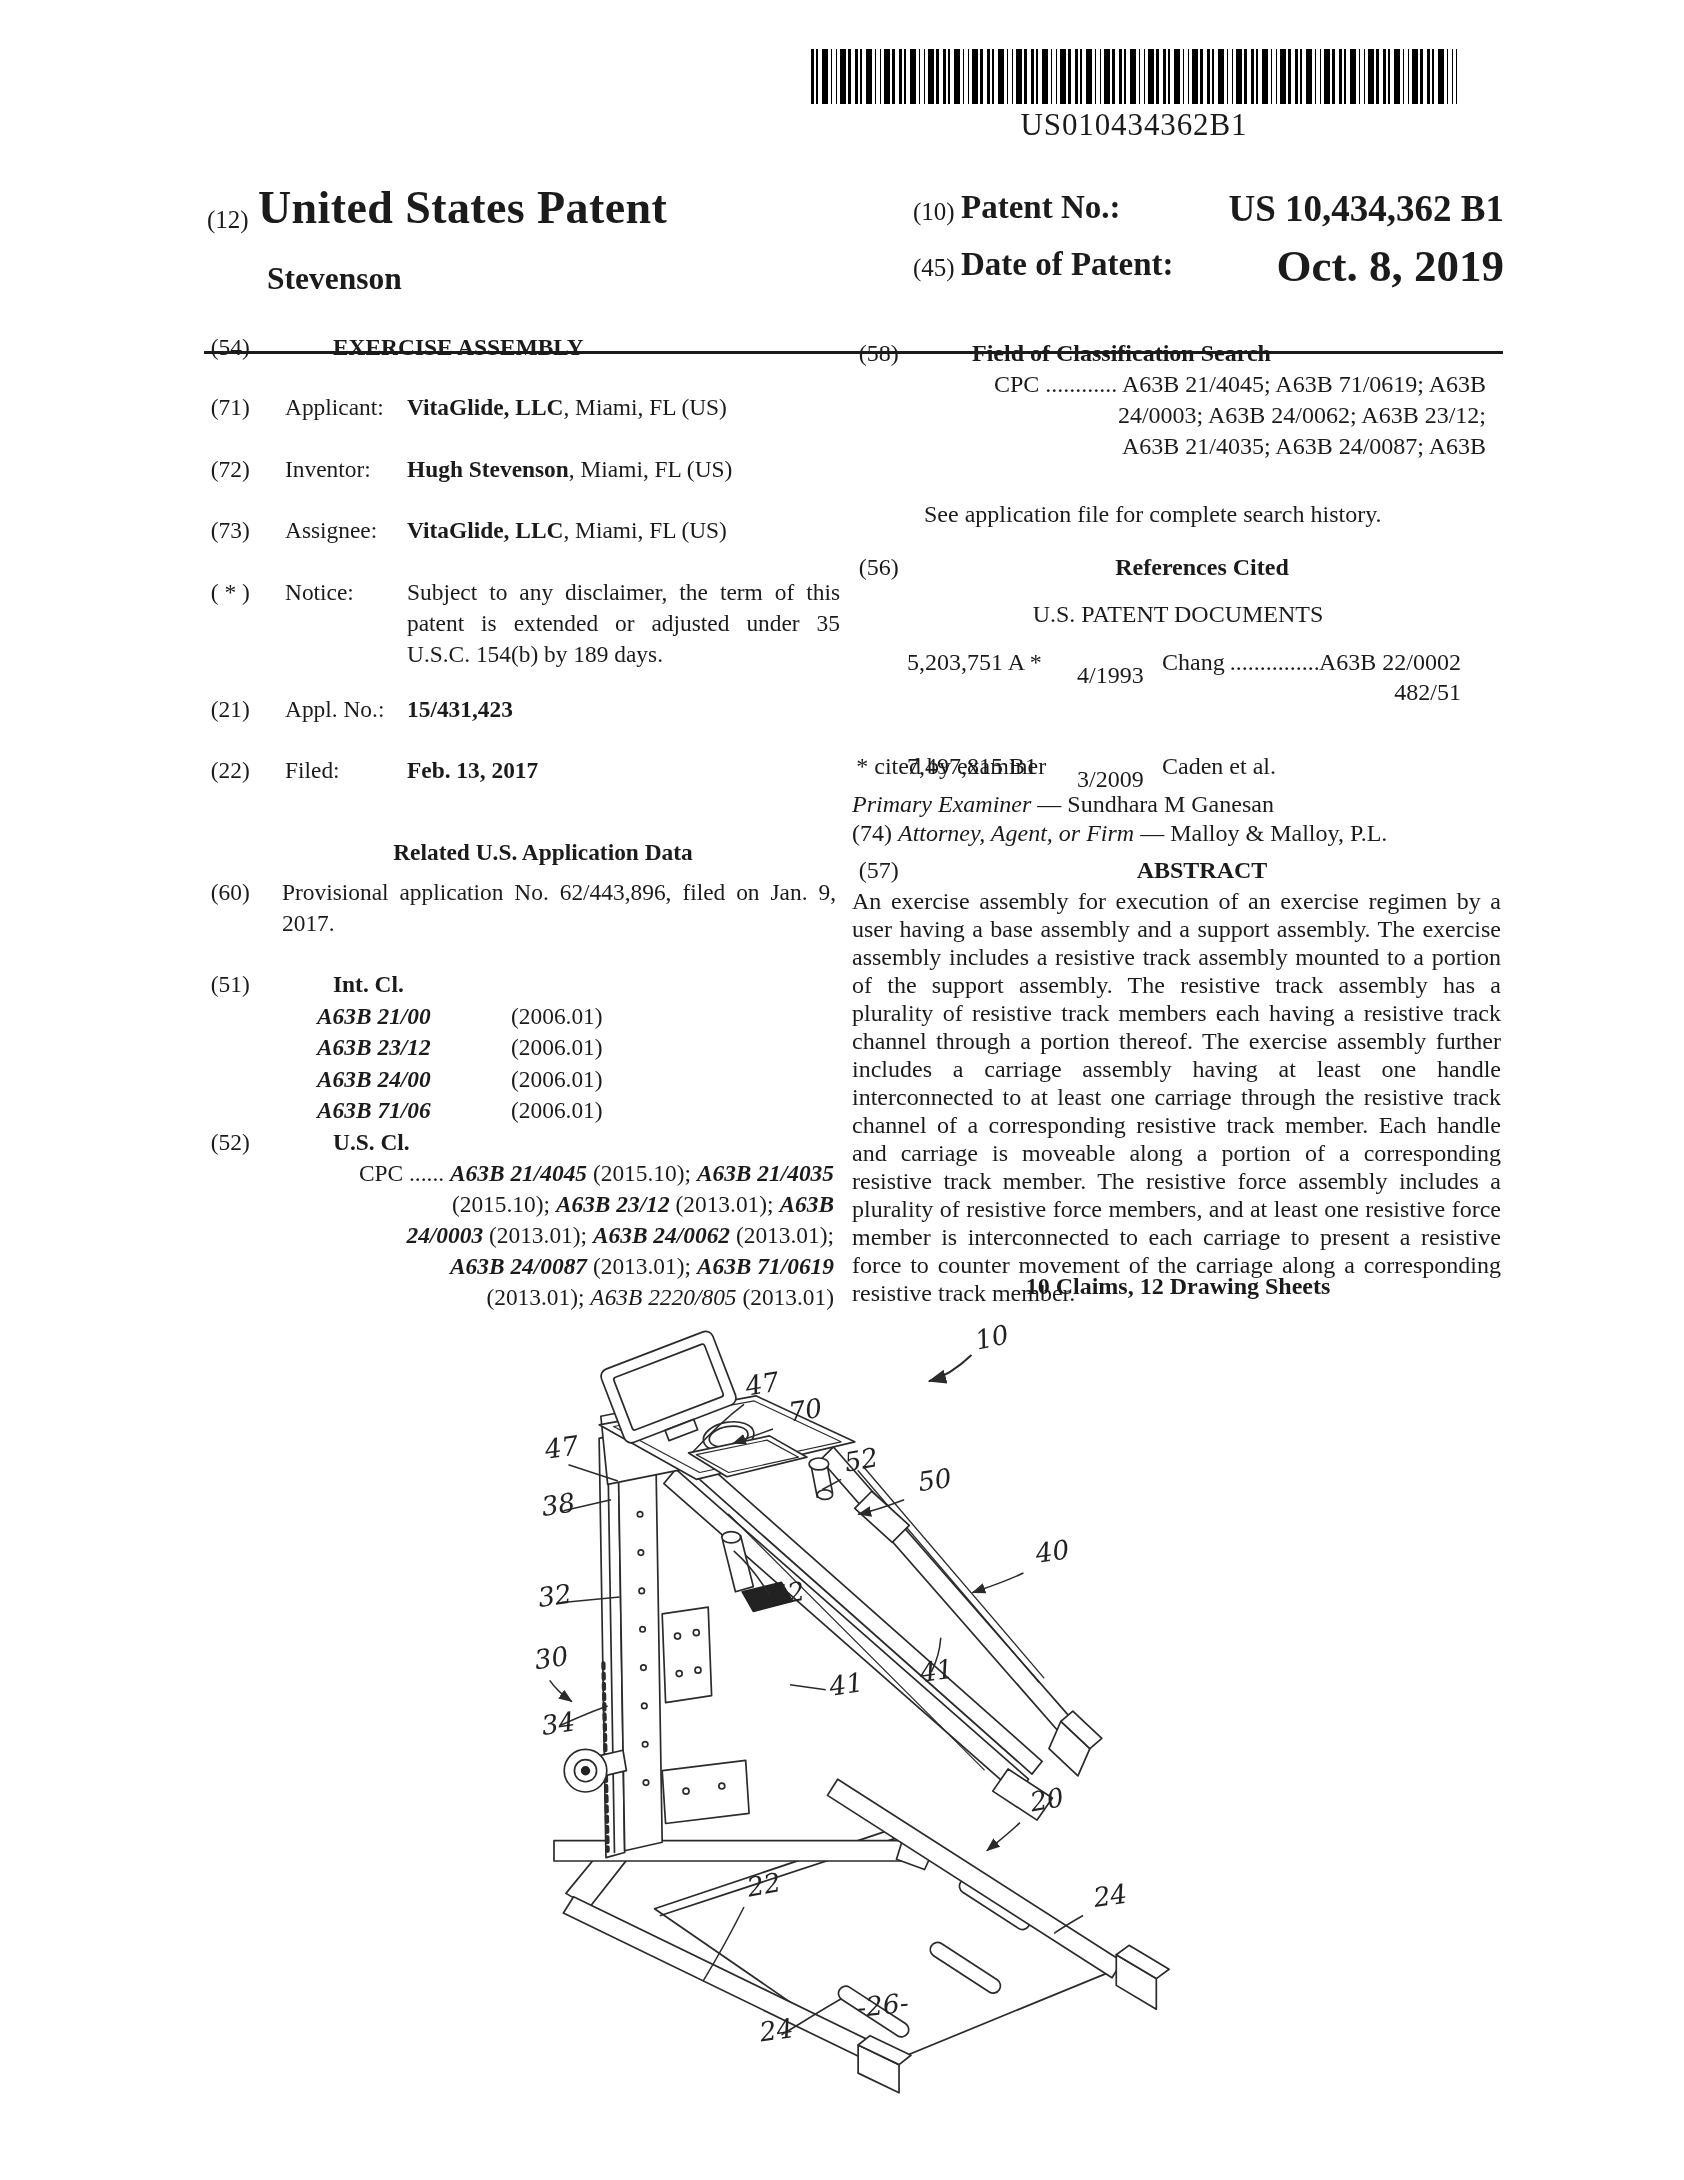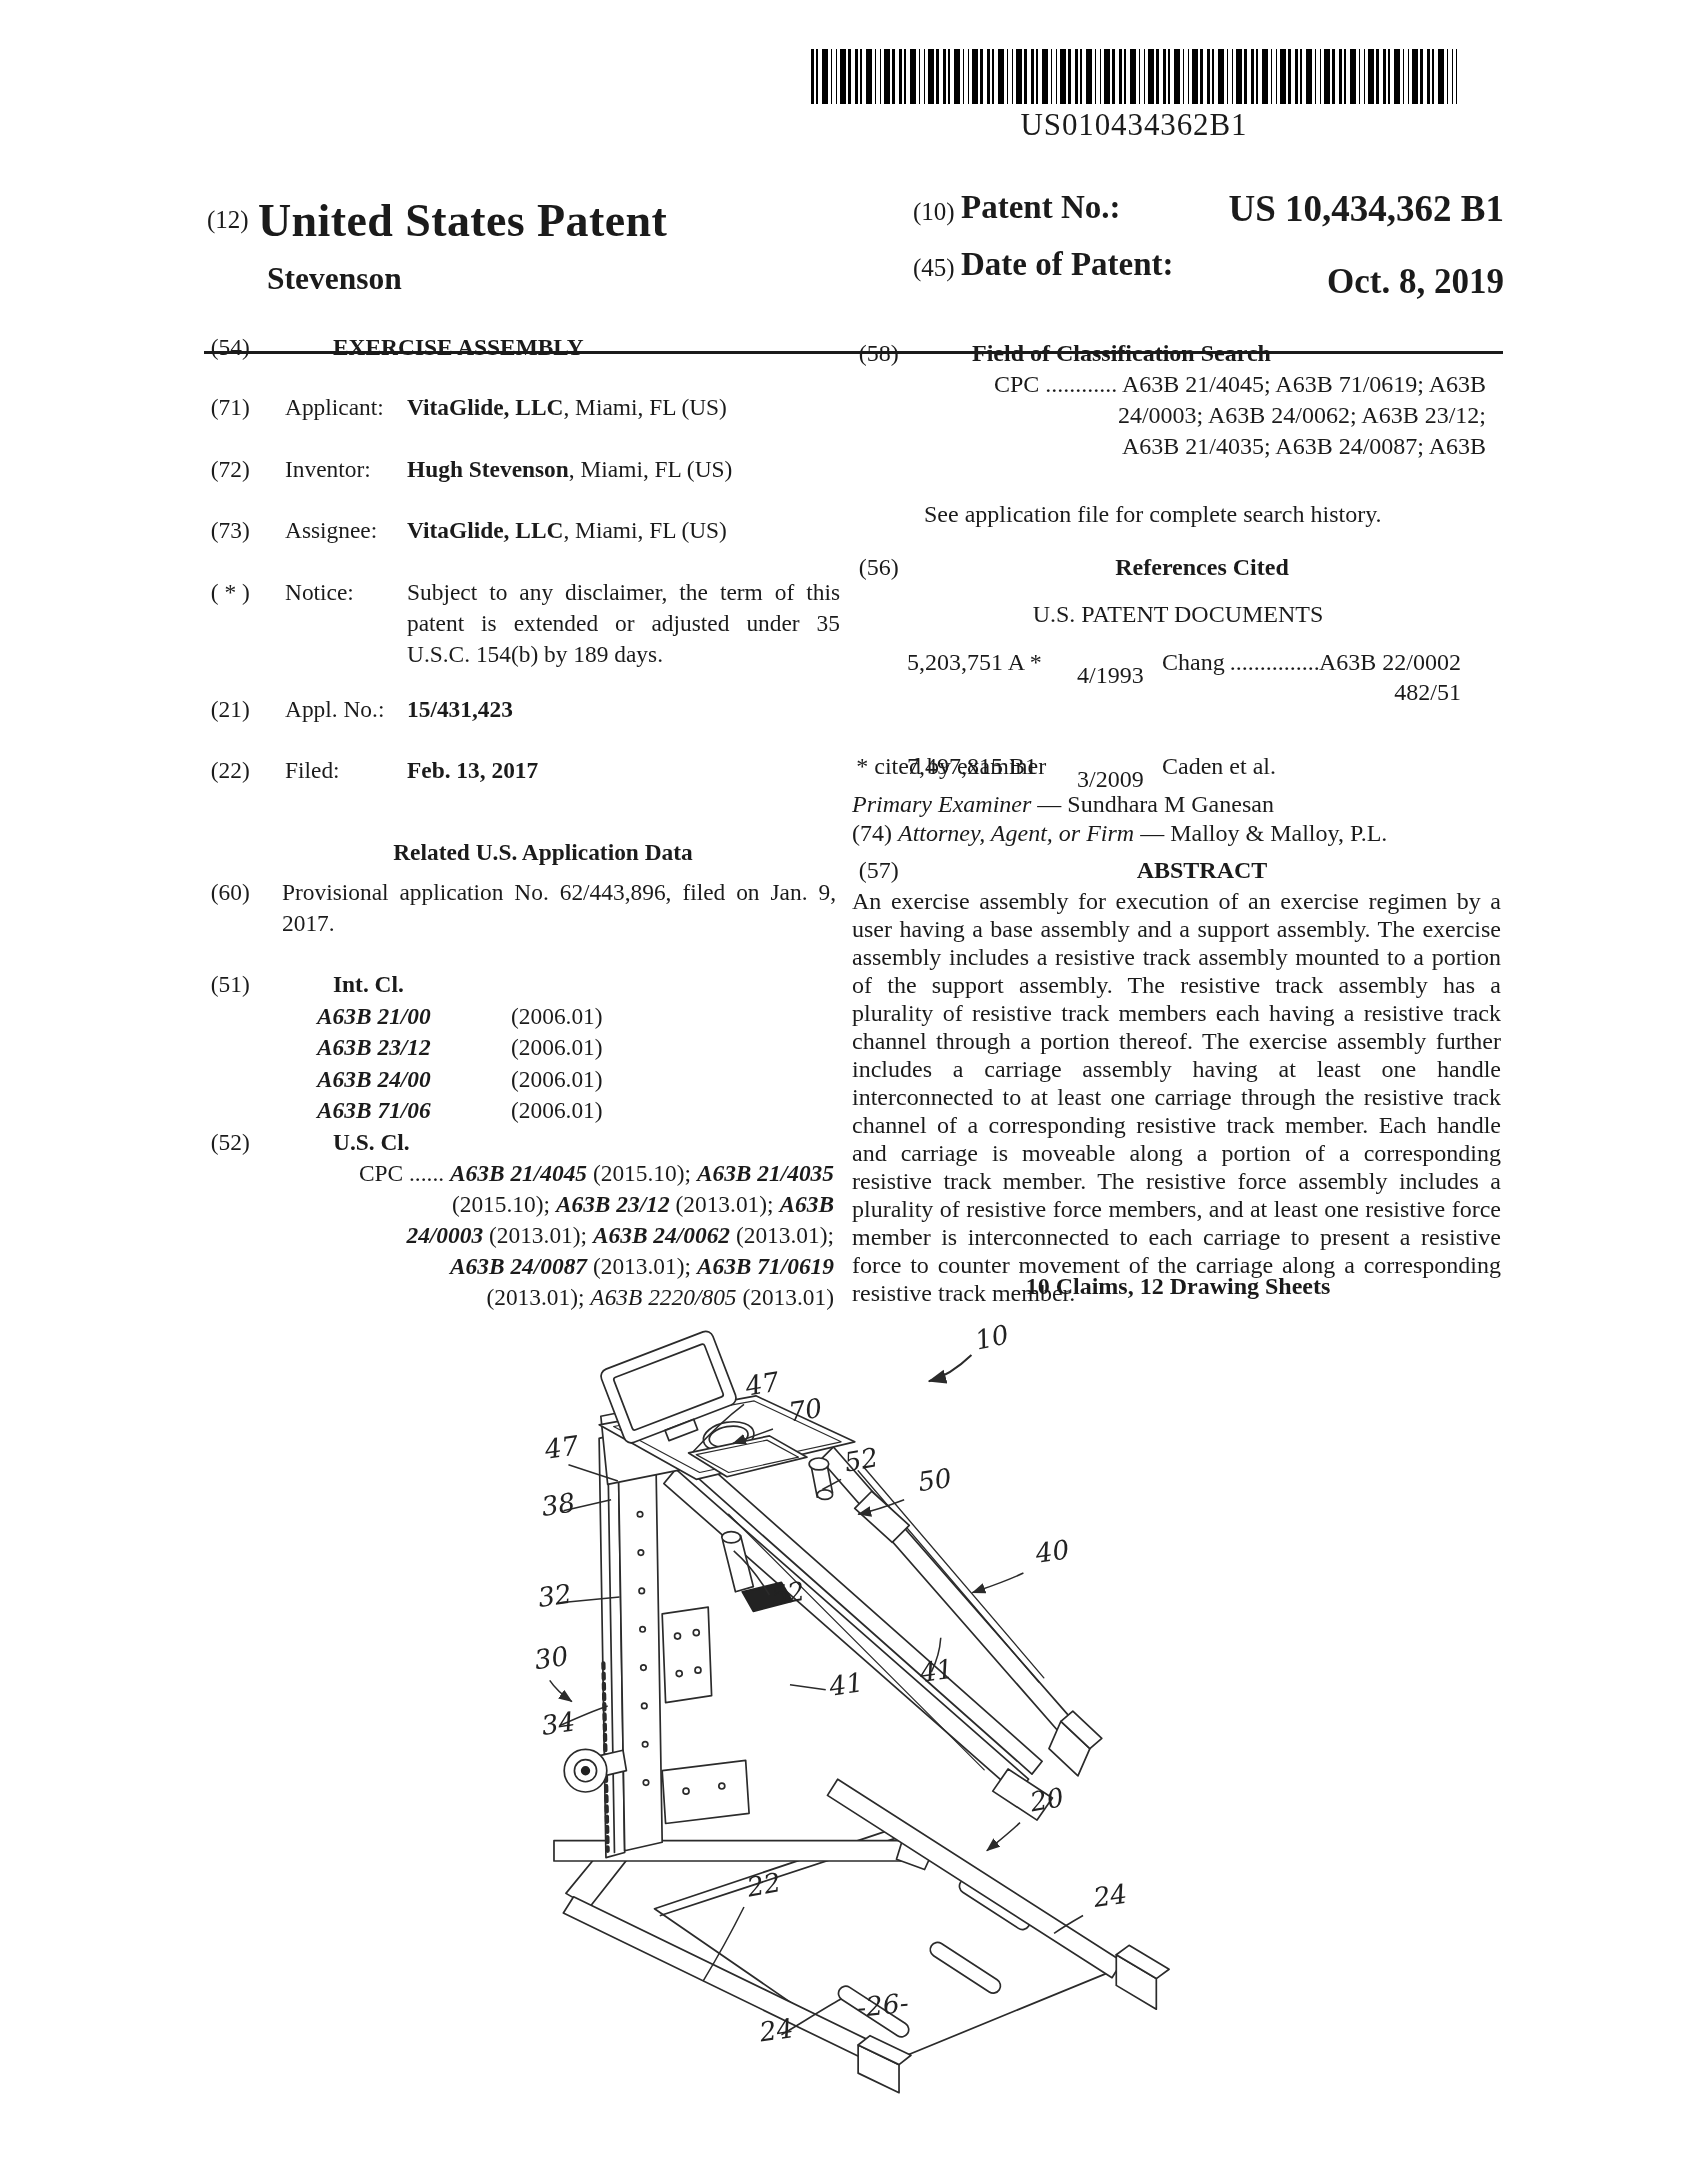--- a/index.html
+++ b/index.html
@@ -11,29 +11,29 @@
     background:repeating-linear-gradient(90deg,
       #000 0 2.6px,#fff 2.6px 5.1px,#000 5.1px 6.8px,#fff 6.8px 11px,
       #000 11px 17px,#fff 17px 19.6px,#000 19.6px 21px,#fff 21px 25px,
       #000 25px 26.4px,#fff 26.4px 29px,#000 29px 35px,#fff 35px 37px,
       #000 37px 40px,#fff 40px 44px);}
   .barcode-num{position:absolute;left:811px;top:107px;width:646px;text-align:center;
     font-size:31px;letter-spacing:0.9px;}
   
   .kind{font-size:25px;}
   .h12{position:absolute;left:207px;top:206px;}
-  .htitle{position:absolute;left:258px;top:194px;font-size:46px;font-weight:bold;letter-spacing:0.4px;}
+  .htitle{position:absolute;left:258px;top:181px;font-size:46px;font-weight:bold;letter-spacing:0.4px;}
   .hname{position:absolute;left:267px;top:261px;font-size:31.5px;font-weight:bold;}
   .h10{position:absolute;left:913px;top:198px;}
   .h45{position:absolute;left:913px;top:254px;}
   .hlbl10{position:absolute;left:961px;top:189px;font-size:33px;font-weight:bold;}
   .hlbl45{position:absolute;left:961px;top:246px;font-size:33px;font-weight:bold;}
   .hv{position:absolute;right:181px;font-weight:bold;}
   .hv10{top:187px;font-size:37px;}
-  .hv45{top:262px;font-size:35px;}
+  .hv45{top:240px;font-size:45px;}
   .hrule{position:absolute;left:204px;top:351px;width:1299px;height:3.4px;background:#1b1b1b;}
   
   .col{position:absolute;top:332px;font-size:23.4px;line-height:31px;}
   .col-l{left:204px;width:630px;height:971px;}
   .col-r{left:852px;width:652px;height:980px;font-size:24px;}
   .blk{position:absolute;left:0;right:0;}
   .num{position:absolute;left:6.8px;}
   .lbl{position:absolute;left:81px;}
   .val{position:absolute;left:203px;}
   .bold{font-weight:bold;margin-left:48px;}

